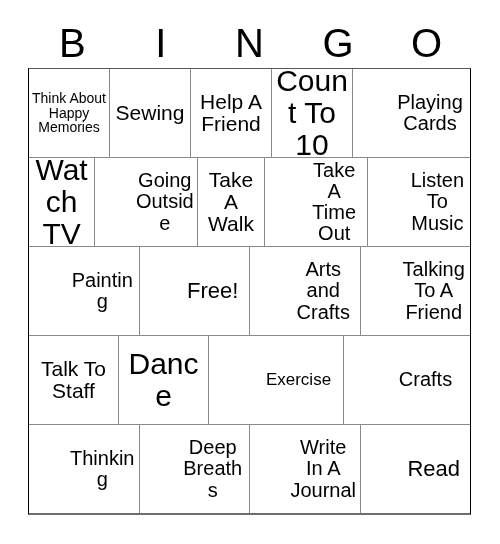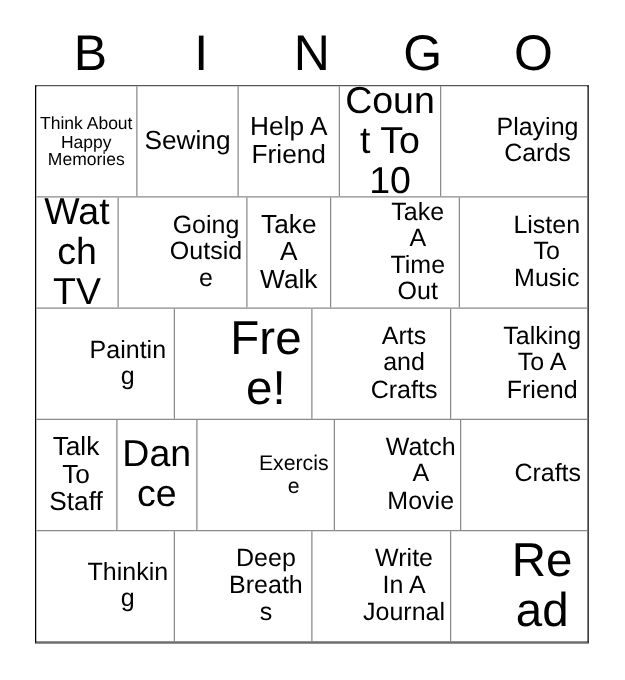--- a/index.html
+++ b/index.html
@@ -80,21 +80,21 @@
   }
   .cell + .cell {
     border-left: 1px solid #8a8a8c;
   }
   
   .s-xs { font-size: 14px; }
   .s-sm { font-size: 17px; padding-left: 48px; }
   .s-md { font-size: 20px; padding-left: 40px; }
   .s-lg { font-size: 21px; }
   .s-xl { font-size: 30px; }
-  .s-xxl { font-size: 38px; padding-left: 40px; }
+  .s-xxl { font-size: 22px; padding-left: 40px; }
 </style>
 </head>
 <body>
 
 <div id="card">
 
   <div id="header-row">
     <div class="header-letter">B</div>
     <div class="header-letter">I</div>
     <div class="header-letter">N</div>
@@ -124,21 +124,20 @@
       <div class="cell s-md">Painting</div>
       <div class="cell s-xxl">Free!</div>
       <div class="cell s-md">Arts and Crafts</div>
       <div class="cell s-md">Talking To A Friend</div>
     </div>
 
     <div class="grid-row">
       <div class="cell s-lg">Talk To Staff</div>
       <div class="cell s-xl">Dance</div>
       <div class="cell s-sm">Exercise</div>
-      <div class="cell s-md">Watch A Movie</div>
       <div class="cell s-md">Crafts</div>
     </div>
 
     <div class="grid-row">
       <div class="cell s-md">Thinking</div>
       <div class="cell s-md">Deep Breaths</div>
       <div class="cell s-md">Write In A Journal</div>
       <div class="cell s-xxl">Read</div>
     </div>
 

